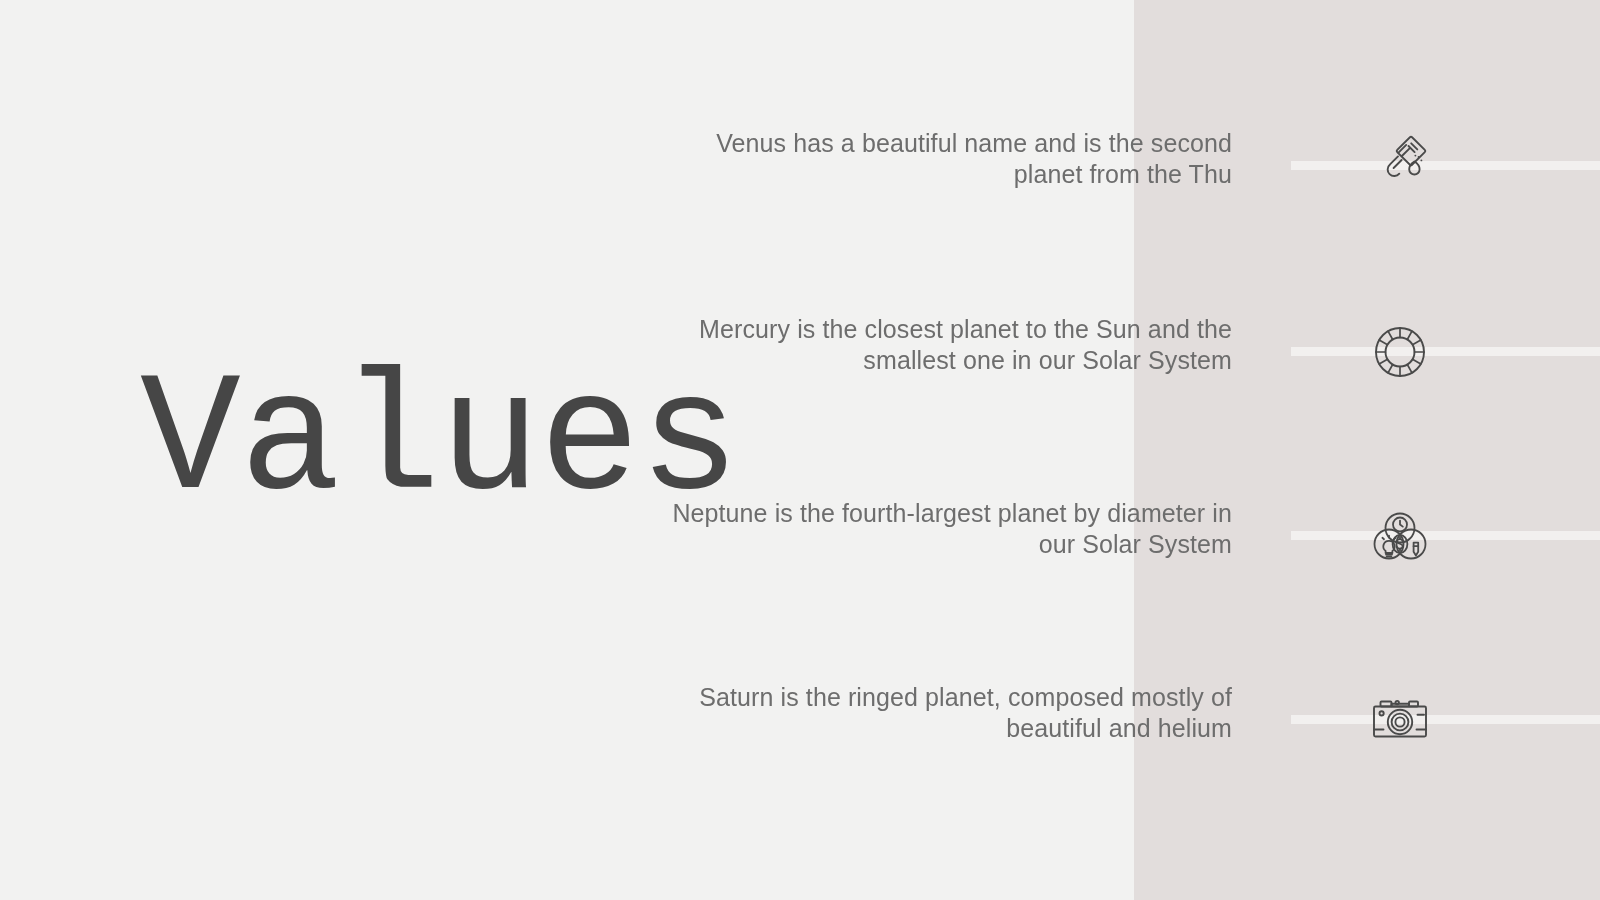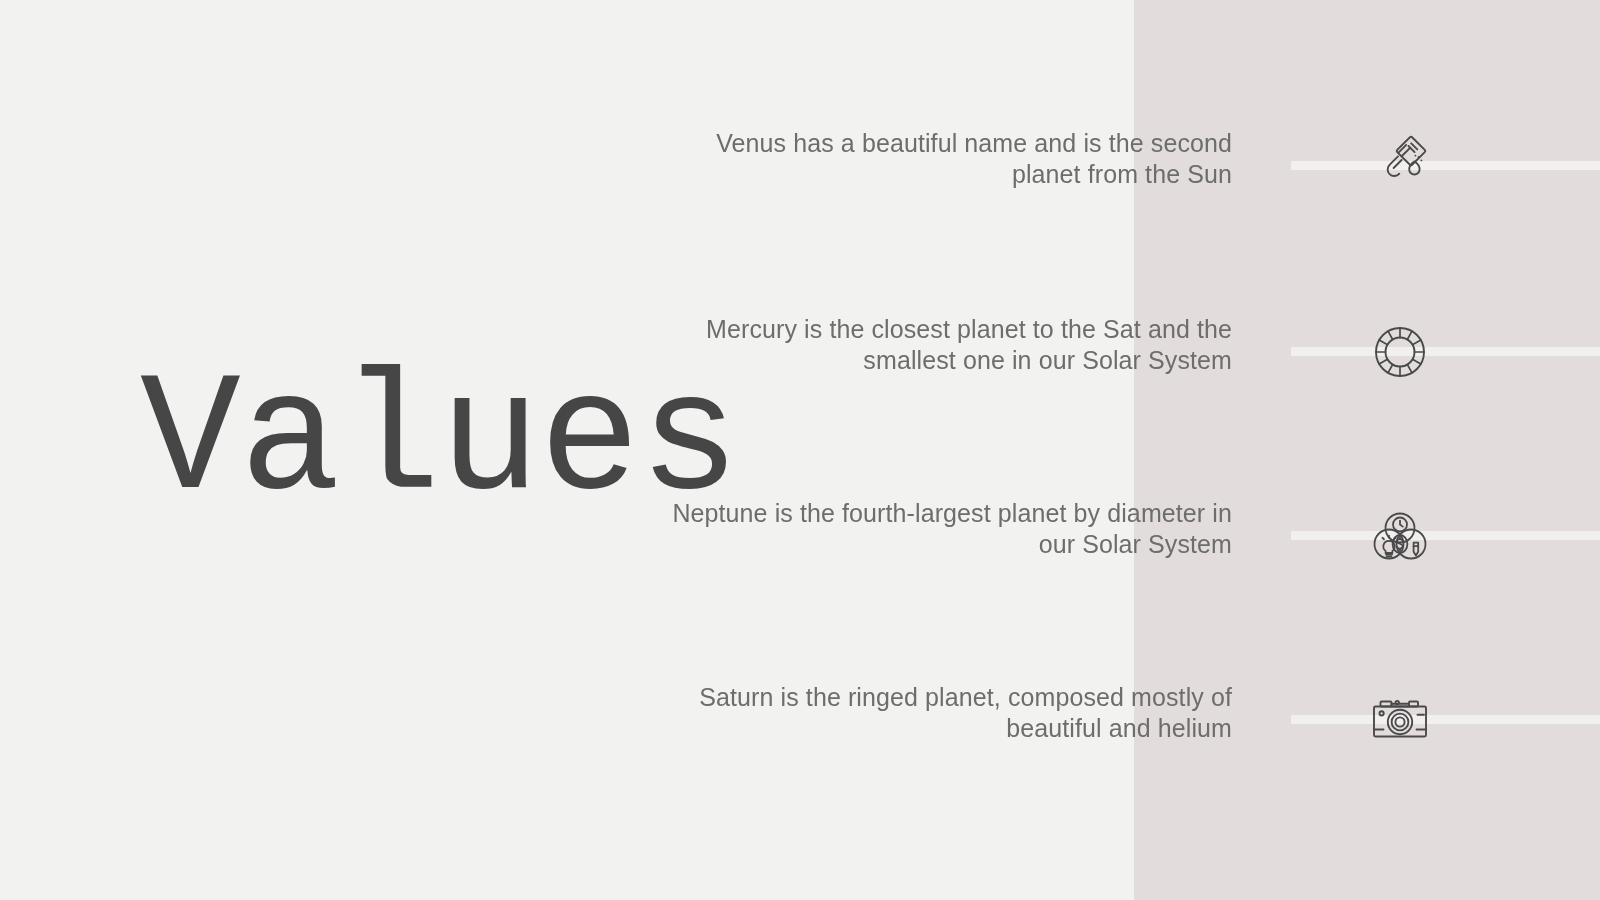--- a/index.html
+++ b/index.html
@@ -114,21 +114,21 @@
 
   <div class="panel-left"></div>
   <div class="panel-right"></div>
 
   <div class="title-block">
     <div class="title">Values</div>
   </div>
 
   <div class="row row-1">
     <div class="row-rule"></div>
-    <div class="row-text">Venus has a beautiful name and is the second planet from the Sun</div>
+    <div class="row-text">Venus has a beautiful name and is the second planet from the Thu</div>
     <div class="row-icon">
       <svg viewBox="0 0 64 64" fill="none" stroke="currentColor" stroke-width="1.9" stroke-linecap="round" stroke-linejoin="round">
 
         <rect x="32.5" y="6.5" width="21" height="21" rx="1.5" transform="rotate(45 43 17)"></rect>
 
         <path d="M30.5 18.6 L38.2 10.9 M33.9 22.0 L41.6 14.3"></path>
 
         <path d="M40.5 12.0 L46.6 18.1 M43.2 9.3 L49.3 15.4"></path>
 
         <path d="M30.0 22.4 L22.0 30.4 a6.6 6.6 0 1 0 9.3 9.3"></path>
@@ -136,21 +136,21 @@
 
         <path d="M46.4 27.5 c0 0 -5.2 3.2 -5.2 7.8 a5.2 5.2 0 0 0 10.4 0 c0 -4.6 -5.2 -7.8 -5.2 -7.8 z"></path>
 
         <path d="M50.6 23.0 l0 0 M53.4 26.4 l0 0 M47.4 21.6 l0 0"></path>
       </svg>
     </div>
   </div>
 
   <div class="row row-2">
     <div class="row-rule"></div>
-    <div class="row-text">Mercury is the closest planet to the Sat and the smallest one in our Solar System</div>
+    <div class="row-text">Mercury is the closest planet to the Sun and the smallest one in our Solar System</div>
     <div class="row-icon">
       <svg viewBox="0 0 64 64" fill="none" stroke="currentColor" stroke-width="1.9" stroke-linecap="round" stroke-linejoin="round">
         <circle cx="32" cy="32" r="24"></circle>
         <circle cx="32" cy="32" r="14.5"></circle>
         <g stroke-width="1.7">
           <path d="M32 8 L32 17.5"></path>
           <path d="M44 11.2 L39.3 19.5"></path>
           <path d="M52.8 20 L44.5 24.7"></path>
           <path d="M56 32 L46.5 32"></path>
           <path d="M52.8 44 L44.5 39.3"></path>

